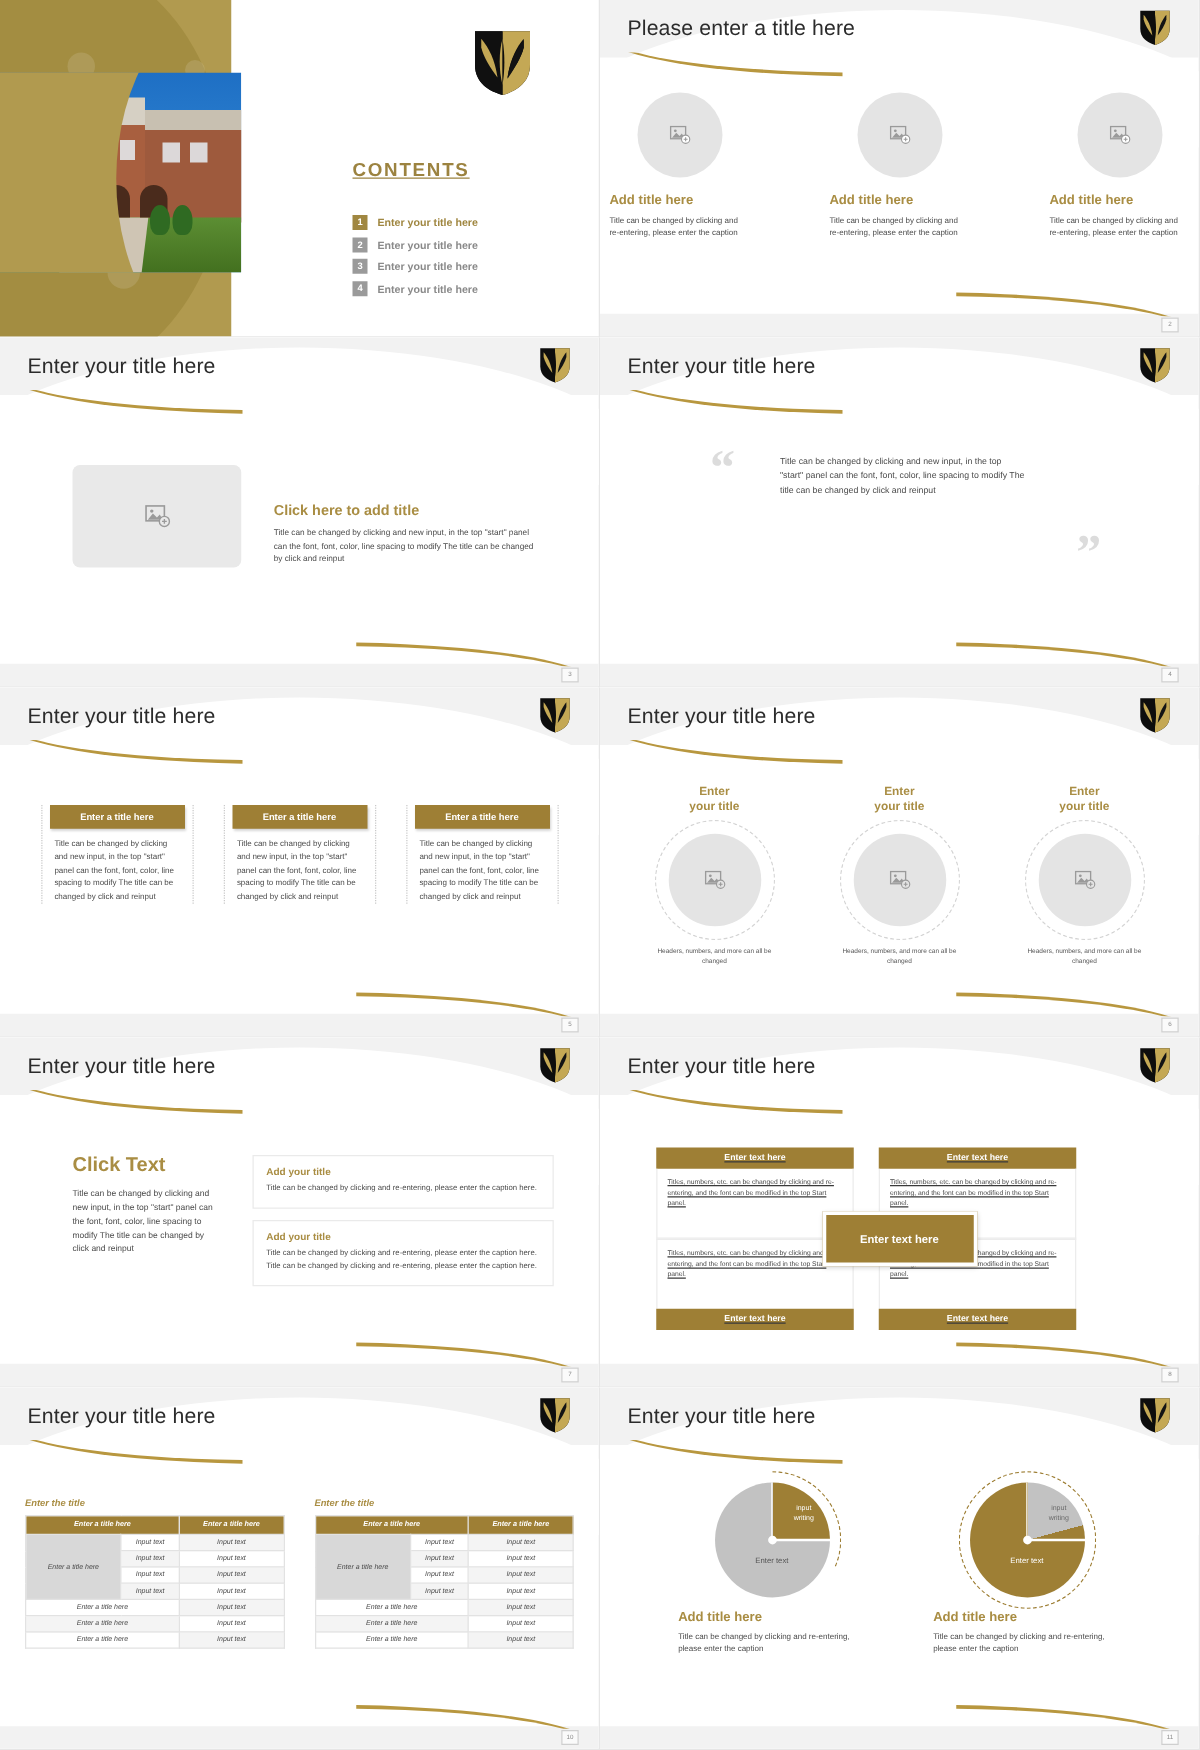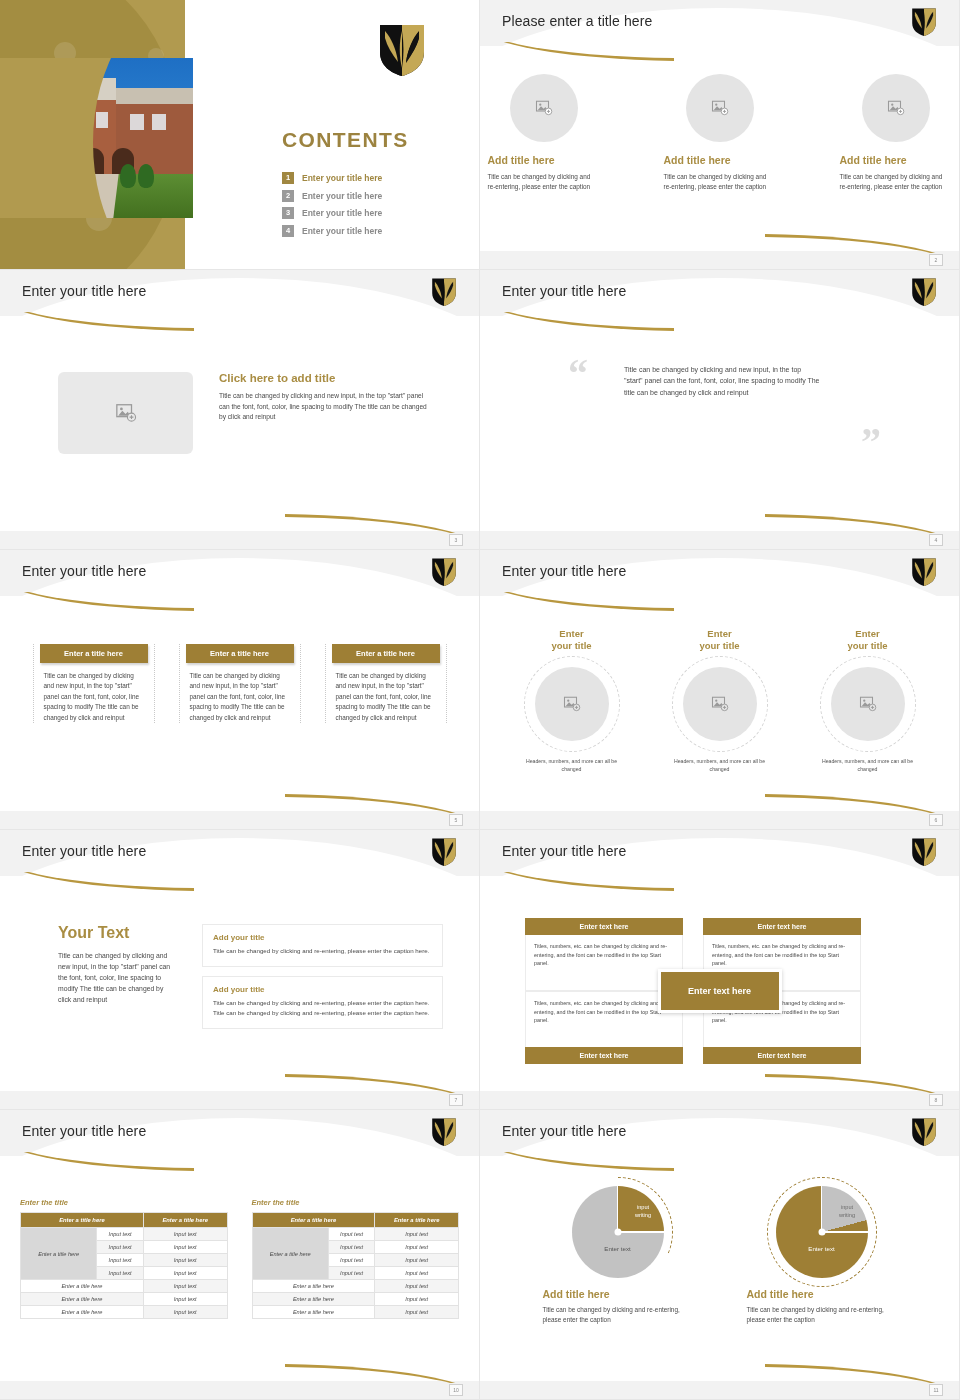--- a/index.html
+++ b/index.html
@@ -28,21 +28,21 @@
     position:absolute; left:0; top:0; width:100%; height:46px;
     background:#f2f2f2;
   }
   .hdr-curve {
     position:absolute; left:-10%; top:8px; width:120%; height:110px;
     background:#ffffff;
     border-radius:50%/100% 100% 0 0;
   }
   .slide-title {
     position:absolute; left:22px; top:13px;
-    font-size:14px; color:#2b2b2b; letter-spacing:.1px;
+    font-size:17px; color:#2b2b2b; letter-spacing:.1px;
     z-index:6;
   }
   .logo-mark { position:absolute; right:22px; top:7px; width:26px; height:30px; z-index:7; }
   .swoosh-tl {
     position:absolute; left:-6px; top:42px; width:200px; height:30px; z-index:5;
     overflow:hidden;
   }
   .swoosh-tl i {
     display:block; position:absolute; left:0; top:-24px;
     width:260px; height:46px;
@@ -124,22 +124,23 @@
   }
   .cover-photo .mask-r {
     position:absolute; right:-90px; top:-60px; width:190px; height:290px;
     border-radius:50%;
     box-shadow:0 0 0 200px rgba(177,154,79,1);
   }
   .cover-right { position:absolute; left:196px; top:0; right:0; bottom:0; z-index:4; }
   .cover-logo { position:absolute; left:182px; top:22px; width:48px; height:56px; }
   .cover-head {
     position:absolute; left:86px; top:128px;
-    font-size:21px; font-weight:bold; letter-spacing:1.4px;
+    font-size:15px; font-weight:bold; letter-spacing:1.4px;
     color:#9c8340;
+    text-decoration:underline;
   }
   .toc { position:absolute; left:86px; top:172px; }
   .toc-row { display:flex; align-items:center; gap:8px; margin-bottom:5.5px; }
   .toc-num {
     width:12px; height:12px; background:#9a9a9a; color:#fff;
     font-size:7.5px; line-height:12px; text-align:center; font-weight:bold;
   }
   .toc-row.active .toc-num { background:#a08741; }
   .toc-lbl { font-size:8.5px; font-weight:bold; color:#8a8a8a; }
   .toc-row.active .toc-lbl { color:#a08741; }
@@ -157,21 +158,21 @@
   .body-txt { color:#4a4a4a; line-height:1.62; }
 
   
   .s2-cols { display:flex; justify-content:center; gap:64px; padding-top:4px; }
   .s2-col { width:112px; }
   .s2-col .circ-ph { margin:0 auto 12px; }
   .s2-t { font-size:10.5px; margin-bottom:6px; }
   .s2-p { font-size:6.4px; }
 
   
-  .s3-wrap { display:flex; align-items:flex-start; gap:26px; padding:32px 40px 0 58px; }
+  .s3-wrap { display:flex; align-items:flex-end; gap:26px; padding:32px 40px 0 58px; }
   .s3-t { font-size:11.5px; margin-bottom:7px; }
   .s3-p { font-size:6.6px; max-width:210px; }
 
   
   .s4-wrap { position:relative; padding:34px 0 0 0; }
   .q-open, .q-close { position:absolute; color:#dcdcdc; font-size:40px; font-weight:bold; line-height:1; font-family:"Liberation Serif", serif; }
   .q-open { left:88px; top:14px; }
   .q-close { right:78px; top:82px; }
   .s4-p { position:absolute; left:144px; top:24px; width:196px; font-size:7px; }
 
@@ -200,21 +201,21 @@
   .s7-wrap { display:flex; gap:24px; padding:24px 36px 0 58px; }
   .s7-left { width:120px; }
   .s7-big { font-size:16px; font-weight:bold; color:#a98d43; margin-bottom:8px; }
   .s7-p { font-size:6.8px; }
   .s7-right { flex:1; }
   .s7-card { border:1px solid #eaeaea; padding:8px 10px 10px; margin-bottom:9px; }
   .s7-ct { font-size:8px; margin-bottom:4px; }
   .s7-cp { font-size:6.2px; }
 
   
-  .s8-grid { position:relative; width:389px; margin:18px auto 0; }
+  .s8-grid { position:relative; width:389px; margin:18px auto 0;text-decoration:underline; }
   .s8-row { display:flex; gap:20px; }
   .s8-cell { width:158px; }
   .s8-bar {
     background:#9e7f35; color:#fff; font-size:7px; font-weight:bold;
     text-align:center; padding:5px 0;
   }
   .s8-box { border:1px solid #ececec; border-top:none; padding:7px 8px; min-height:56px; }
   .s8-box.bot { border-top:1px solid #ececec; border-bottom:none; }
   .s8-txt { font-size:5.4px; line-height:1.6; color:#4a4a4a; }
   .s8-center {
@@ -601,21 +602,21 @@
         <path d="M2 3 L46 3 L46 30 C46 44 35 51 24 54 C13 51 2 44 2 30 Z" fill="#0d0d0d"></path>
         <path d="M24 3 L46 3 L46 30 C46 44 35 51 24 54 Z" fill="#c4a855"></path>
         <path d="M7 9 C13 16 18 26 20 40 C14 32 9 24 7 16 Z" fill="#c4a855"></path>
         <path d="M24 9 C26 24 26 34 24 46 C22 34 22 20 24 9 Z" fill="#0d0d0d"></path>
         <path d="M41 9 C35 16 30 26 28 40 C34 32 39 24 41 16 Z" fill="#141414"></path>
       </svg>
     </div>
     <div class="body-area">
       <div class="s7-wrap">
         <div class="s7-left">
-          <div class="s7-big">Your Text</div>
+          <div class="s7-big">Click Text</div>
           <div class="s7-p body-txt">Title can be changed by clicking and new input, in the top "start" panel can the font, font, color, line spacing to modify The title can be changed by click and reinput</div>
         </div>
         <div class="s7-right">
           <div class="s7-card">
             <div class="s7-ct gold-h">Add your title</div>
             <div class="s7-cp body-txt">Title can be changed by clicking and re-entering, please enter the caption here.</div>
           </div>
           <div class="s7-card">
             <div class="s7-ct gold-h">Add your title</div>
             <div class="s7-cp body-txt">Title can be changed by clicking and re-entering, please enter the caption here. Title can be changed by clicking and re-entering, please enter the caption here.</div>

